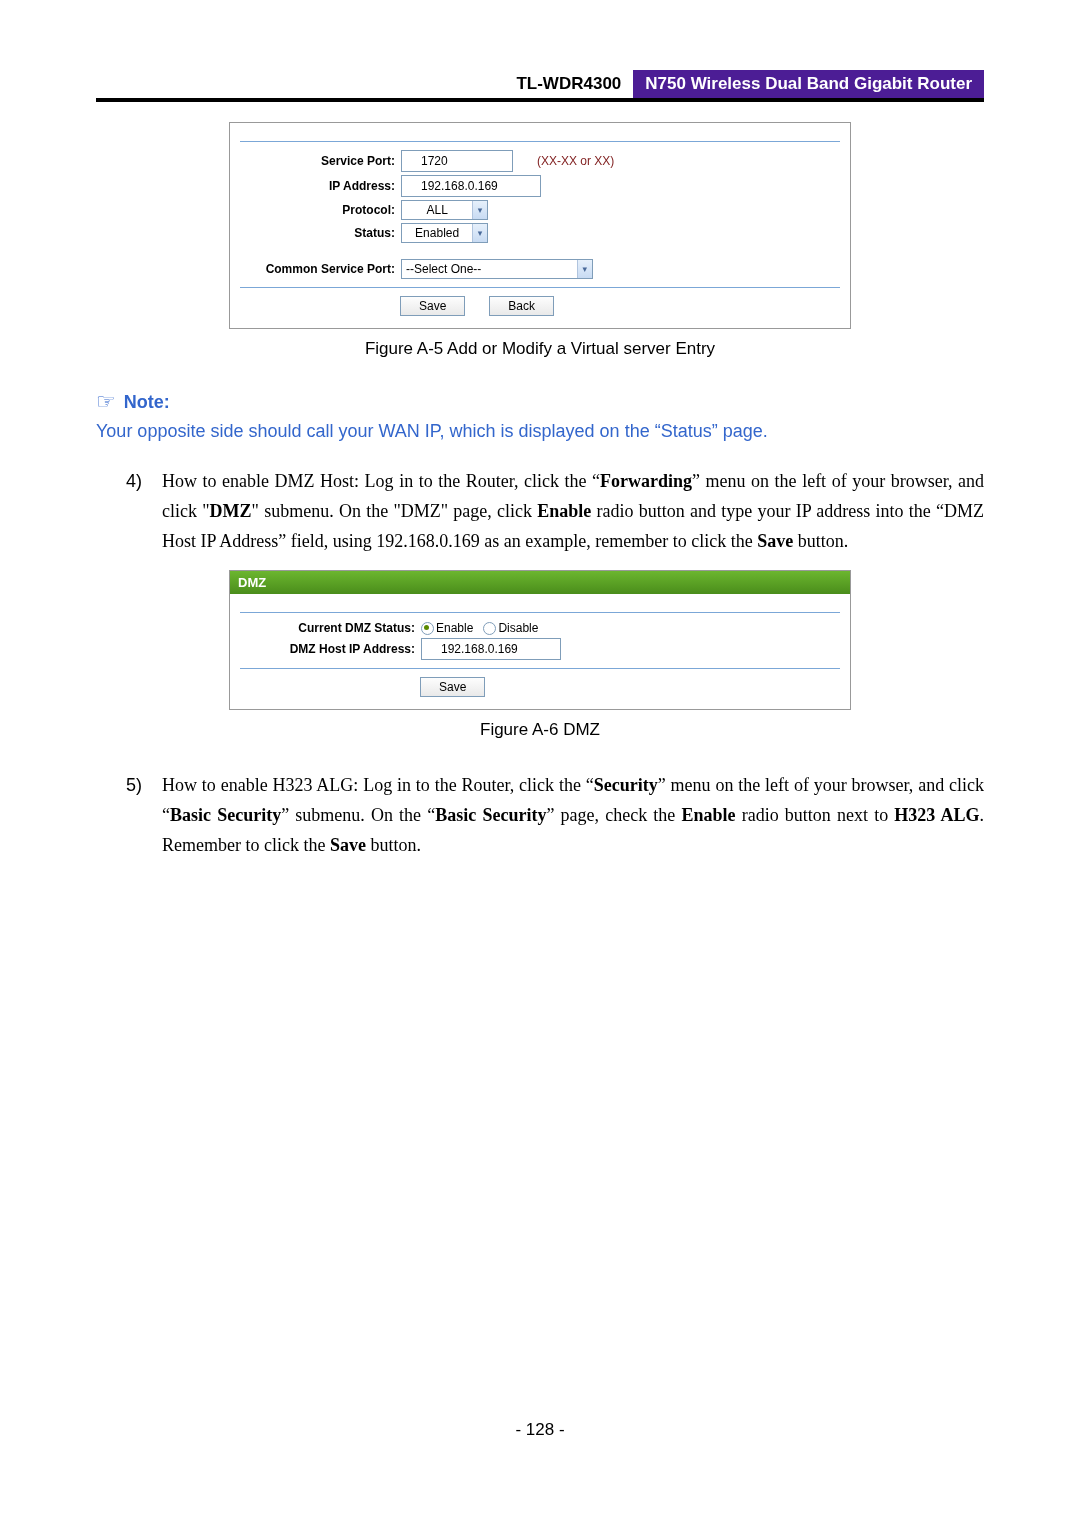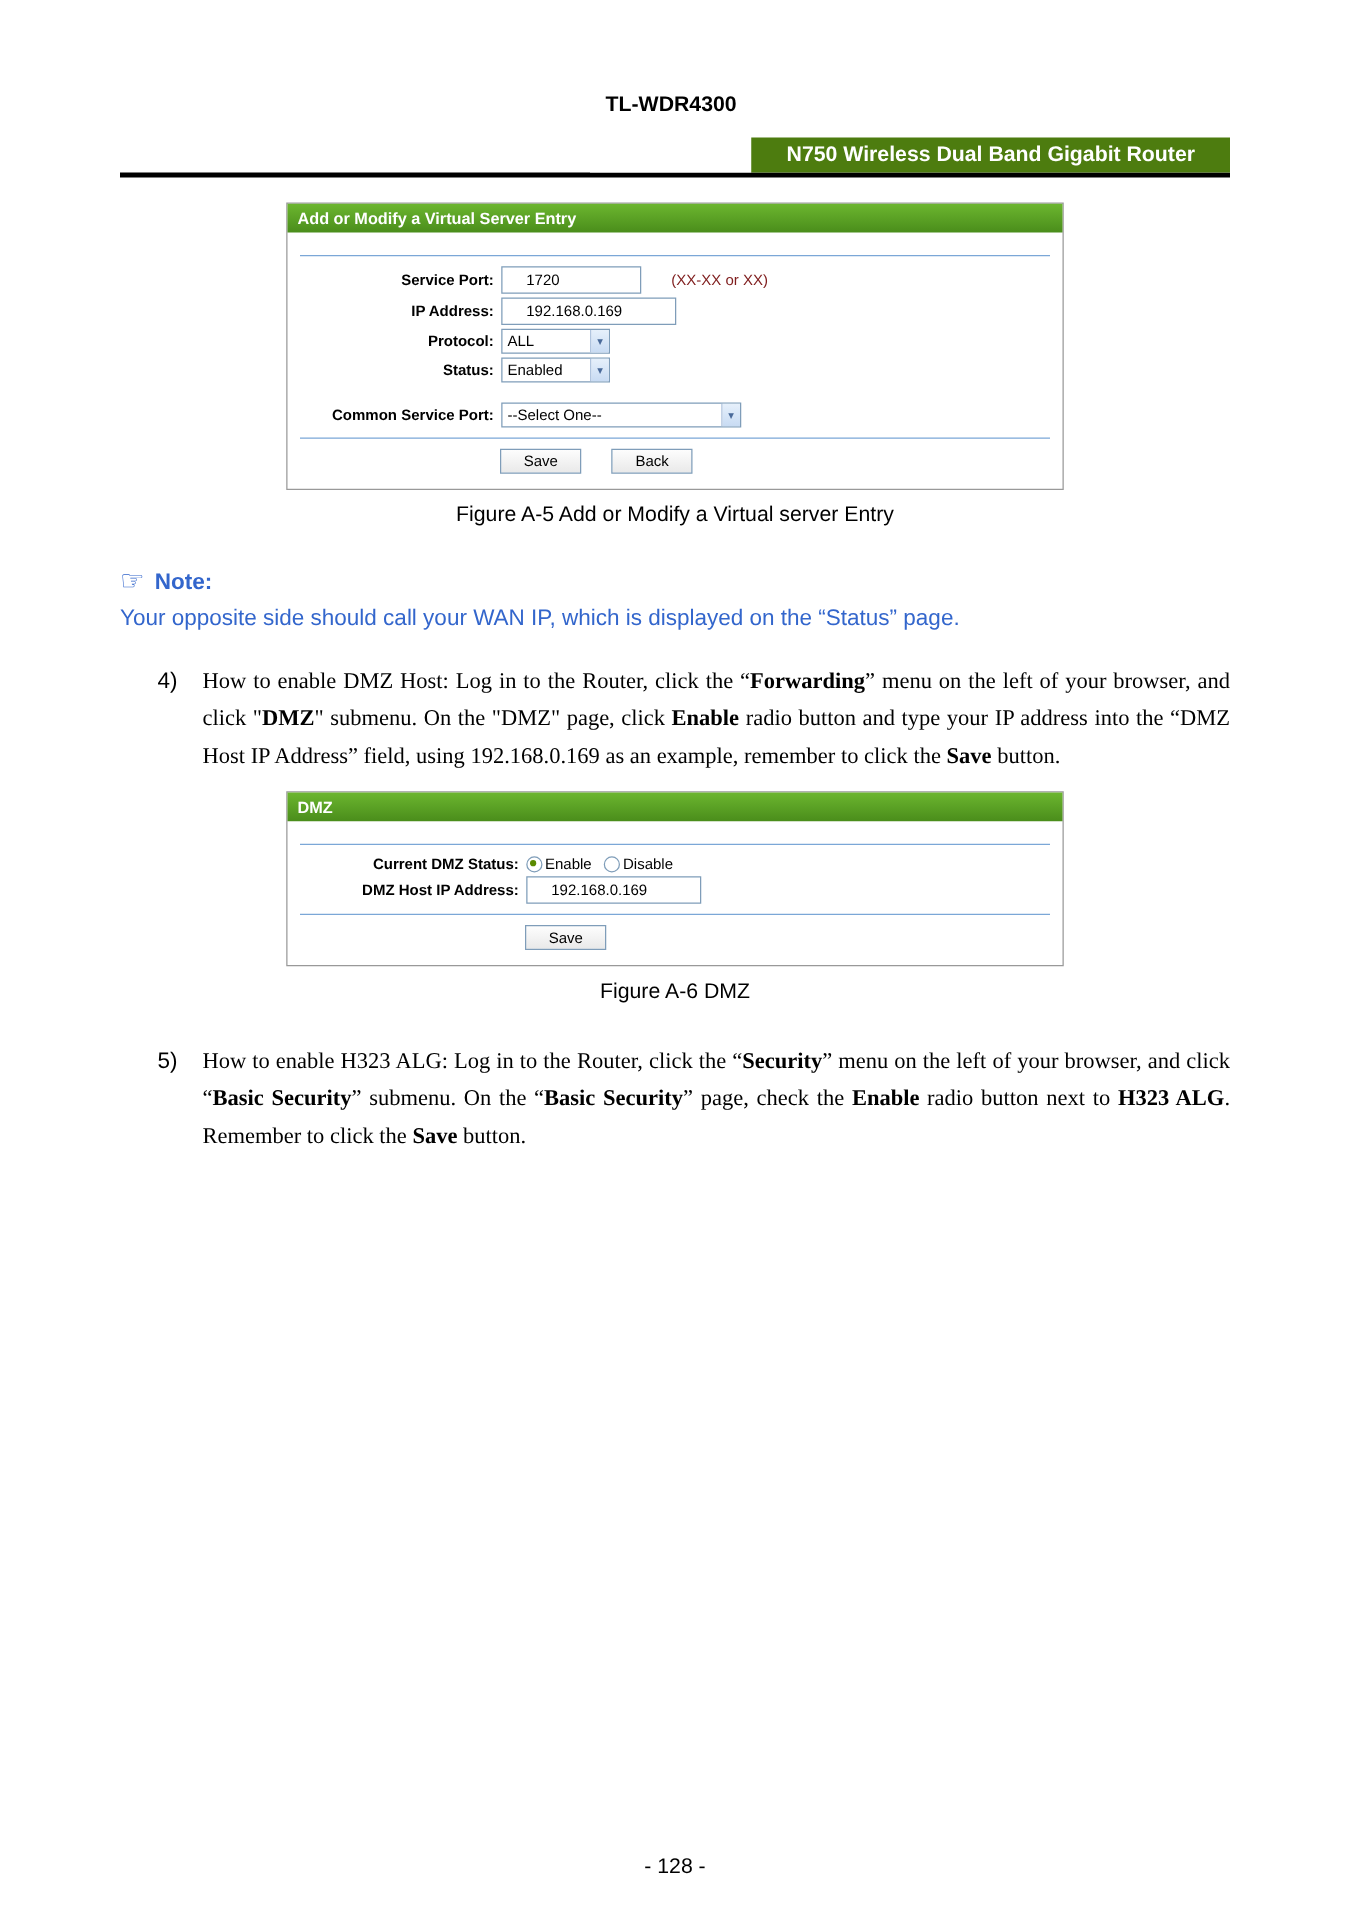--- a/index.html
+++ b/index.html
@@ -18,26 +18,25 @@
   }
   .header-model {
     margin-left: auto;
     background: #fff;
     color: #000;
     font-weight: bold;
     font-size: 17px;
     padding: 4px 12px;
   }
   .header-title {
-    background: #4d7c0f;
+    background: #4c1d95;
     color: #fff;
     font-weight: bold;
     font-size: 17px;
-    padding: 4px 28px;
-    margin-top: 40px;
+    padding: 4px 12px;
   }
 
   .screenshot {
     width: 620px;
     margin: 10px auto 10px auto;
     border: 1px solid #999;
   }
   .greenbar {
     background: #5aa021;
     background: linear-gradient(#6cb62f, #4a8d1b);
@@ -67,21 +66,21 @@
     padding-right: 6px;
   }
   .form-input {
     border: 1px solid #7f9db9;
     padding: 1px 19px;
     font-size: 12px;
     height: 18px;
     background: #fff;
   }
   .w80  { width: 72px; }
-  .w90  { width: 85px; }
+  .w90  { width: 85px; text-align: center; }
   .w100 { width: 100px; }
   .w150 { width: 190px; }
   .select-box {
     display: inline-flex;
     border: 1px solid #7f9db9;
     background: #fff;
     height: 18px;
     align-items: center;
   }
   .select-box span {
@@ -189,21 +188,20 @@
 <body>
 
 <div class="page">
 
   <div class="header-bar">
     <div class="header-model">TL-WDR4300</div>
     <div class="header-title">N750 Wireless Dual Band Gigabit Router</div>
   </div>
 
   <div class="screenshot">
-    <div class="greenbar">Add or Modify a Virtual Server Entry</div>
     <div class="panel-body">
       <div class="blueline"></div>
 
       <div class="form-row">
         <div class="form-label">Service Port:</div>
         <input class="form-input w80" value="1720" style="">
         <span class="hint">(XX-XX or XX)</span>
       </div>
 
 

